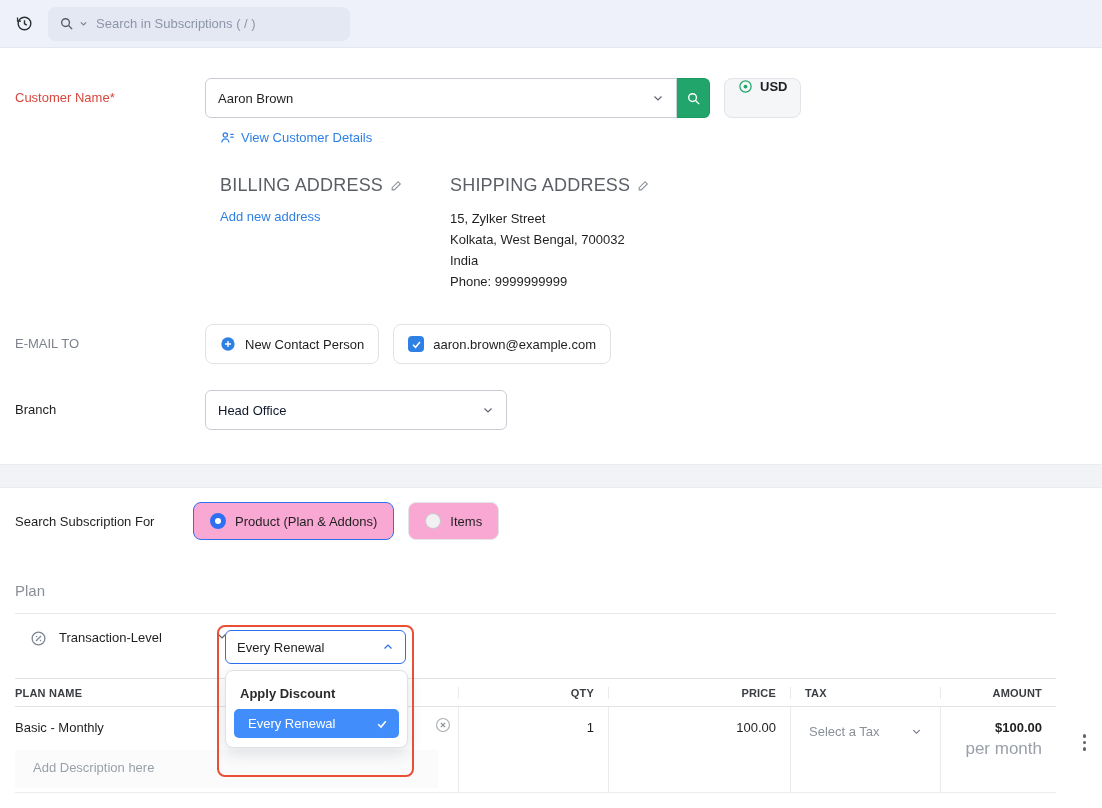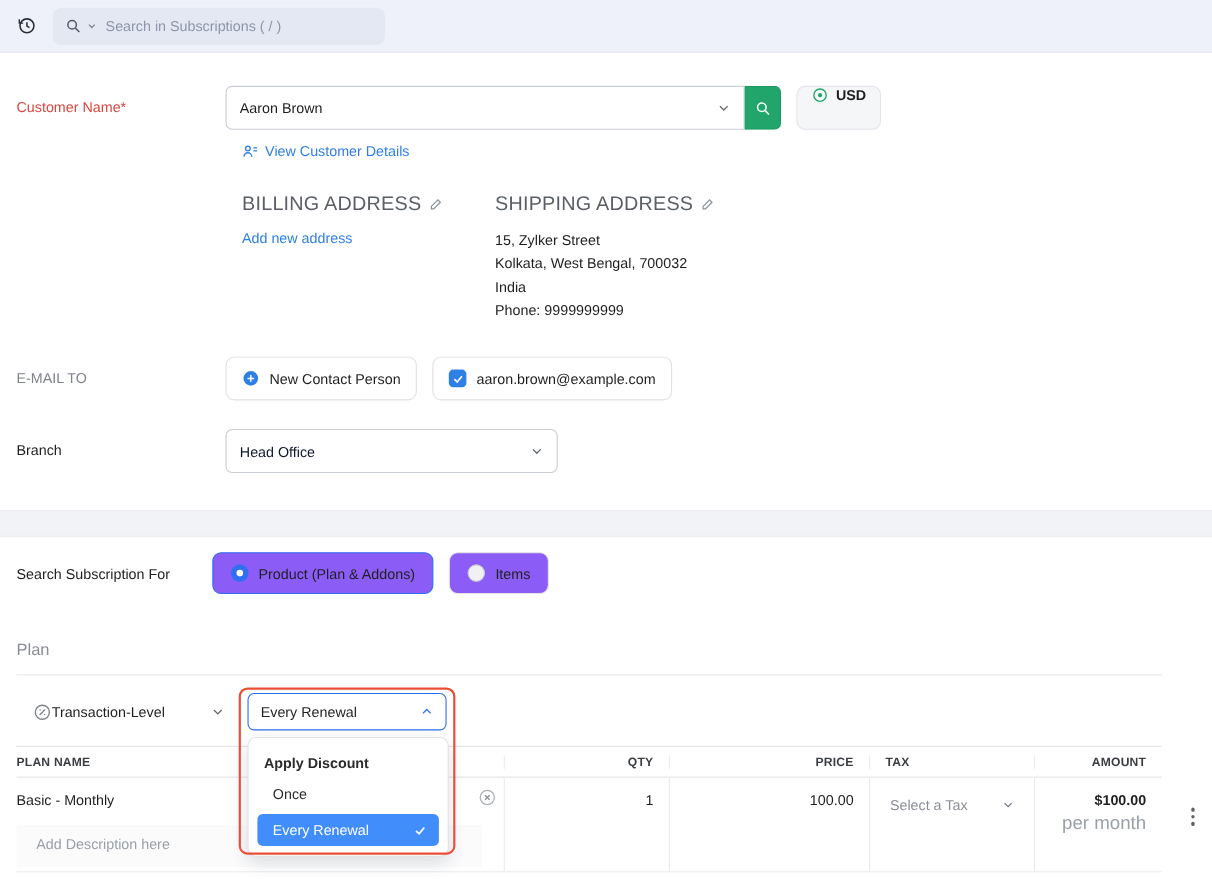--- a/index.html
+++ b/index.html
@@ -75,36 +75,36 @@
   }
   .branch-row { margin-top: 26px; }
   .branch-select { width: 302px; color:#0f172a; }
 
   .section-divider { margin-top: 34px; height: 24px; background: #f2f3f6; border-top: 1px solid #ebecf0; border-bottom: 1px solid #ebecf0; }
 
   
   .create-for { padding: 14px 15px 20px; display: flex; align-items: center; }
   .create-for-label { width: 178px; color: #1f1f1f; }
   .opt-btn {
-    height: 38px; border-radius: 8px; background: #8b5cf6; display: flex; align-items: center;
+    height: 38px; border-radius: 8px; background: #f9a8d4; display: flex; align-items: center;
     gap: 9px; padding: 0 16px; font-size: 13px; color: #1f1f1f; cursor: pointer;
   }
   .opt-btn.selected { border: 1px solid #2f6ff2; }
   .opt-btn.unselected { border: 1px solid #e4e4e6; margin-left: 14px; }
   .radio { width: 16px; height: 16px; border-radius: 50%; }
   .radio.on  { border: 5px solid #2f6ff2; background: #fff; }
   .radio.off { border: 1px solid #c8c8cc; background: #f1f1f3; }
 
   
   .plan-section { padding: 0 0 0 15px; position: relative; }
   .plan-title { font-size: 15px; color: #8a8f96; margin: 22px 0 14px; }
   .plan-hr { border: none; border-top: 1px solid #e7e8ea; margin-right: 46px; }
 
   .discount-row { position: relative; padding: 16px 0 14px; height: 64px; }
-  .level-select { display: inline-flex; align-items: center; gap: 0; height: 34px; padding-left: 15px; cursor: pointer; }
+  .level-select { display: inline-flex; align-items: flex-start; gap: 12px; height: 34px; padding-left: 15px; cursor: pointer; }
   .level-select .lbl { color: #1f1f1f; }
   .level-select .chev { margin-left: 42px; display: flex; }
 
   .freq-select {
     position: absolute; left: 210px; top: 16px; width: 181px; height: 34px;
     border: 1px solid #2a6ff0; border-radius: 6px; background: #fff; z-index: 5;
     display: flex; align-items: center; justify-content: space-between; padding: 0 11px;
     color: #1f1f1f; cursor: pointer;
   }
   .dropdown-panel {
@@ -318,21 +318,20 @@
 
       <div class="freq-select">
         <span>Every Renewal</span>
         <svg width="12" height="12" viewBox="0 0 24 24" fill="none" stroke="#2a6ff0" stroke-width="2.4">
             <polyline points="5 15 12 8 19 15"></polyline>
           </svg>
       </div>
 
       <div class="dropdown-panel">
         <div class="dd-header">Apply Discount</div>
-        <div class="dd-option">Once</div>
         <div class="dd-option selected">
           <span>Every Renewal</span>
           <svg width="12" height="12" viewBox="0 0 24 24" fill="none" stroke="#fff" stroke-width="3.2">
               <polyline points="4.5 12.5 10 18 19.5 6.5"></polyline>
             </svg>
         </div>
       </div>
 
       <div class="annotation"></div>
     </div>

